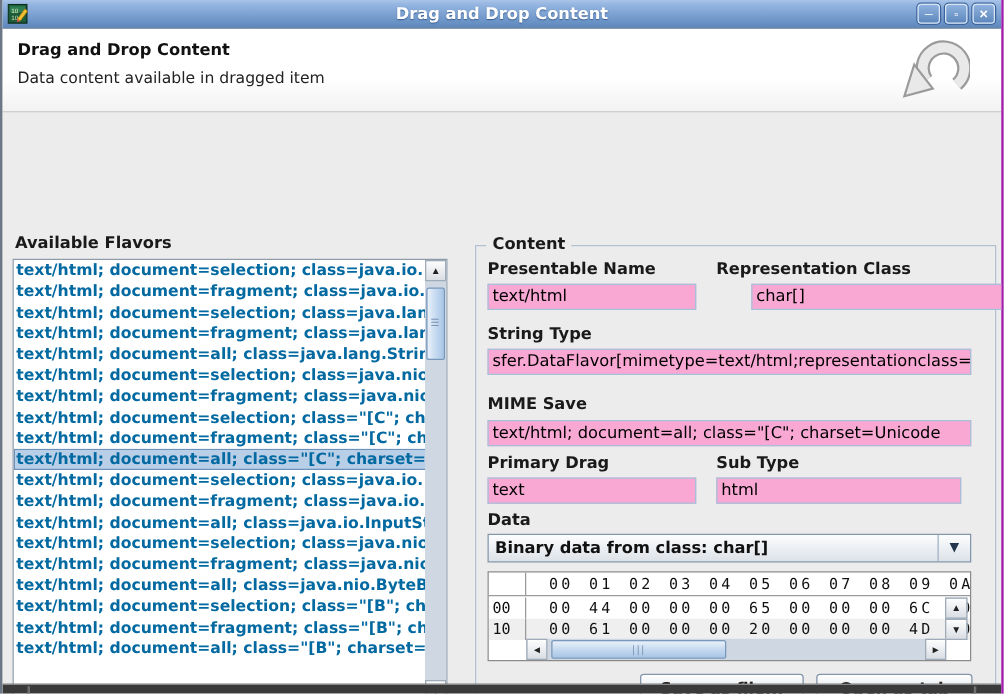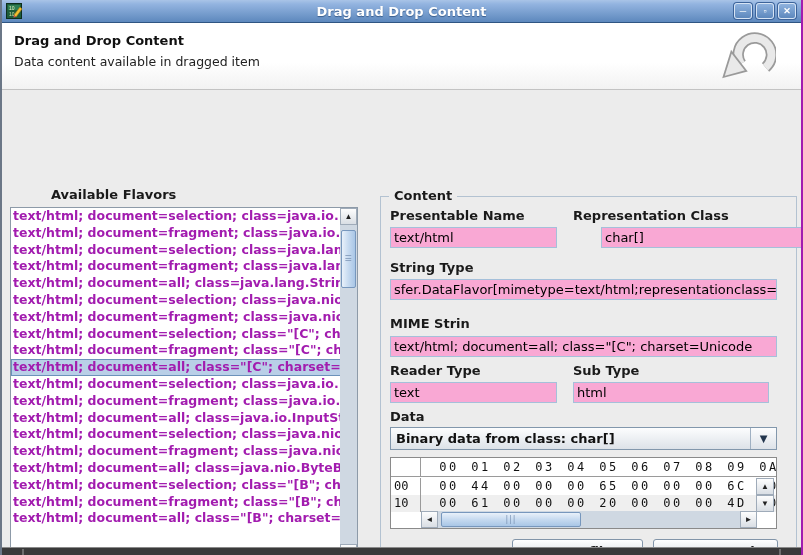--- a/index.html
+++ b/index.html
@@ -23,28 +23,28 @@
     color:#fff;font-size:9px;line-height:14px;text-align:center;font-weight:bold;
     display:flex;align-items:center;justify-content:center;padding:0;}
   
   .header{position:absolute;left:0;top:23px;width:100%;height:67px;
     background:linear-gradient(#ffffff 60%,#f2f2f2 100%);border-bottom:1px solid #c3c3c3;}
   .header-title{position:absolute;left:12px;top:10px;font-size:13px;font-weight:bold;color:#111;}
   .header-subtitle{position:absolute;left:12px;top:31px;font-size:12.5px;color:#222;}
   .undo-wrap{position:absolute;right:25px;top:8px;width:56px;height:50px;}
   
   .main{position:absolute;left:0;top:90px;width:100%;height:457px;background:var(--panel);}
-  .section-label{font-size:13px;font-weight:bold;color:#1a1a1a;margin-left:39px;}
+  .section-label{font-size:13px;font-weight:bold;color:#1a1a1a;}
   
   .flavors-label{position:absolute;left:10px;top:97px;}
   .listbox{position:absolute;left:8px;top:117px;width:348px;height:370px;
     border:1px solid #8d9aa8;background:#fff;}
   .list-viewport{position:absolute;left:0;top:0;width:331px;height:353px;overflow:hidden;}
   .flavor-item{height:16.8px;line-height:16.8px;white-space:nowrap;overflow:hidden;
-    font-size:12.5px;font-weight:600;color:#a21caf;padding-left:2px;}
+    font-size:12.5px;font-weight:600;color:#0369a1;padding-left:2px;}
   .flavor-item.selected{background:var(--selection);box-shadow:inset 0 0 0 1px var(--selection_border);}
   
   .sb-track-v{position:absolute;right:0;top:0;width:17px;height:353px;background:#cfd8e2;}
   .sb-btn{position:absolute;width:17px;height:17px;background:linear-gradient(#fdfdfd,#d9dee4);
     border:1px solid #9fabb9;color:#222;font-size:8px;display:flex;align-items:center;justify-content:center;padding:0;}
   .sb-thumb-v{position:absolute;left:1px;width:15px;border:1px solid var(--scroll_thumb_border);border-radius:2px;
     background:linear-gradient(90deg,#e9f1fa,var(--scroll_thumb) 50%,#a9c6e6);}
   .sb-thumb-h{position:absolute;top:1px;height:15px;border:1px solid var(--scroll_thumb_border);border-radius:2px;
     background:linear-gradient(#e9f1fa,var(--scroll_thumb) 50%,#a9c6e6);}
   .grip{position:absolute;left:50%;top:50%;transform:translate(-50%,-50%);
@@ -175,24 +175,24 @@
       <span class="group-legend">Content</span>
 
       <div class="fld-label" style="left:9px;top:11px;">Presentable Name</div>
       <div class="fld-label" style="left:192px;top:11px;">Representation Class</div>
       <div class="field" style="left:9px;top:30px;width:167px;">text/html</div>
       <div class="field" style="left:192px;top:30px;width:204px;margin-left:28px;">char[]</div>
 
       <div class="fld-label" style="left:9px;top:63px;">String Type</div>
       <div class="field" style="left:9px;top:82px;width:387px;">sfer.DataFlavor[mimetype=text/html;representationclass=[C</div>
 
-      <div class="fld-label" style="left:9px;top:119px;">MIME Strin</div>
+      <div class="fld-label" style="left:9px;top:119px;">MIME Save</div>
       <div class="field" style="left:9px;top:139px;width:387px;">text/html; document=all; class="[C"; charset=Unicode</div>
 
-      <div class="fld-label" style="left:9px;top:166px;">Reader Type</div>
+      <div class="fld-label" style="left:9px;top:166px;">Primary Drag</div>
       <div class="fld-label" style="left:192px;top:166px;">Sub Type</div>
       <div class="field" style="left:9px;top:185px;width:167px;">text</div>
       <div class="field" style="left:192px;top:185px;width:196px;">html</div>
 
       <div class="fld-label" style="left:9px;top:212px;">Data</div>
 
       <div class="combo">
         <span class="combo-label">Binary data from class: char[]</span>
         <span class="combo-arrow">▼</span>
       </div>

